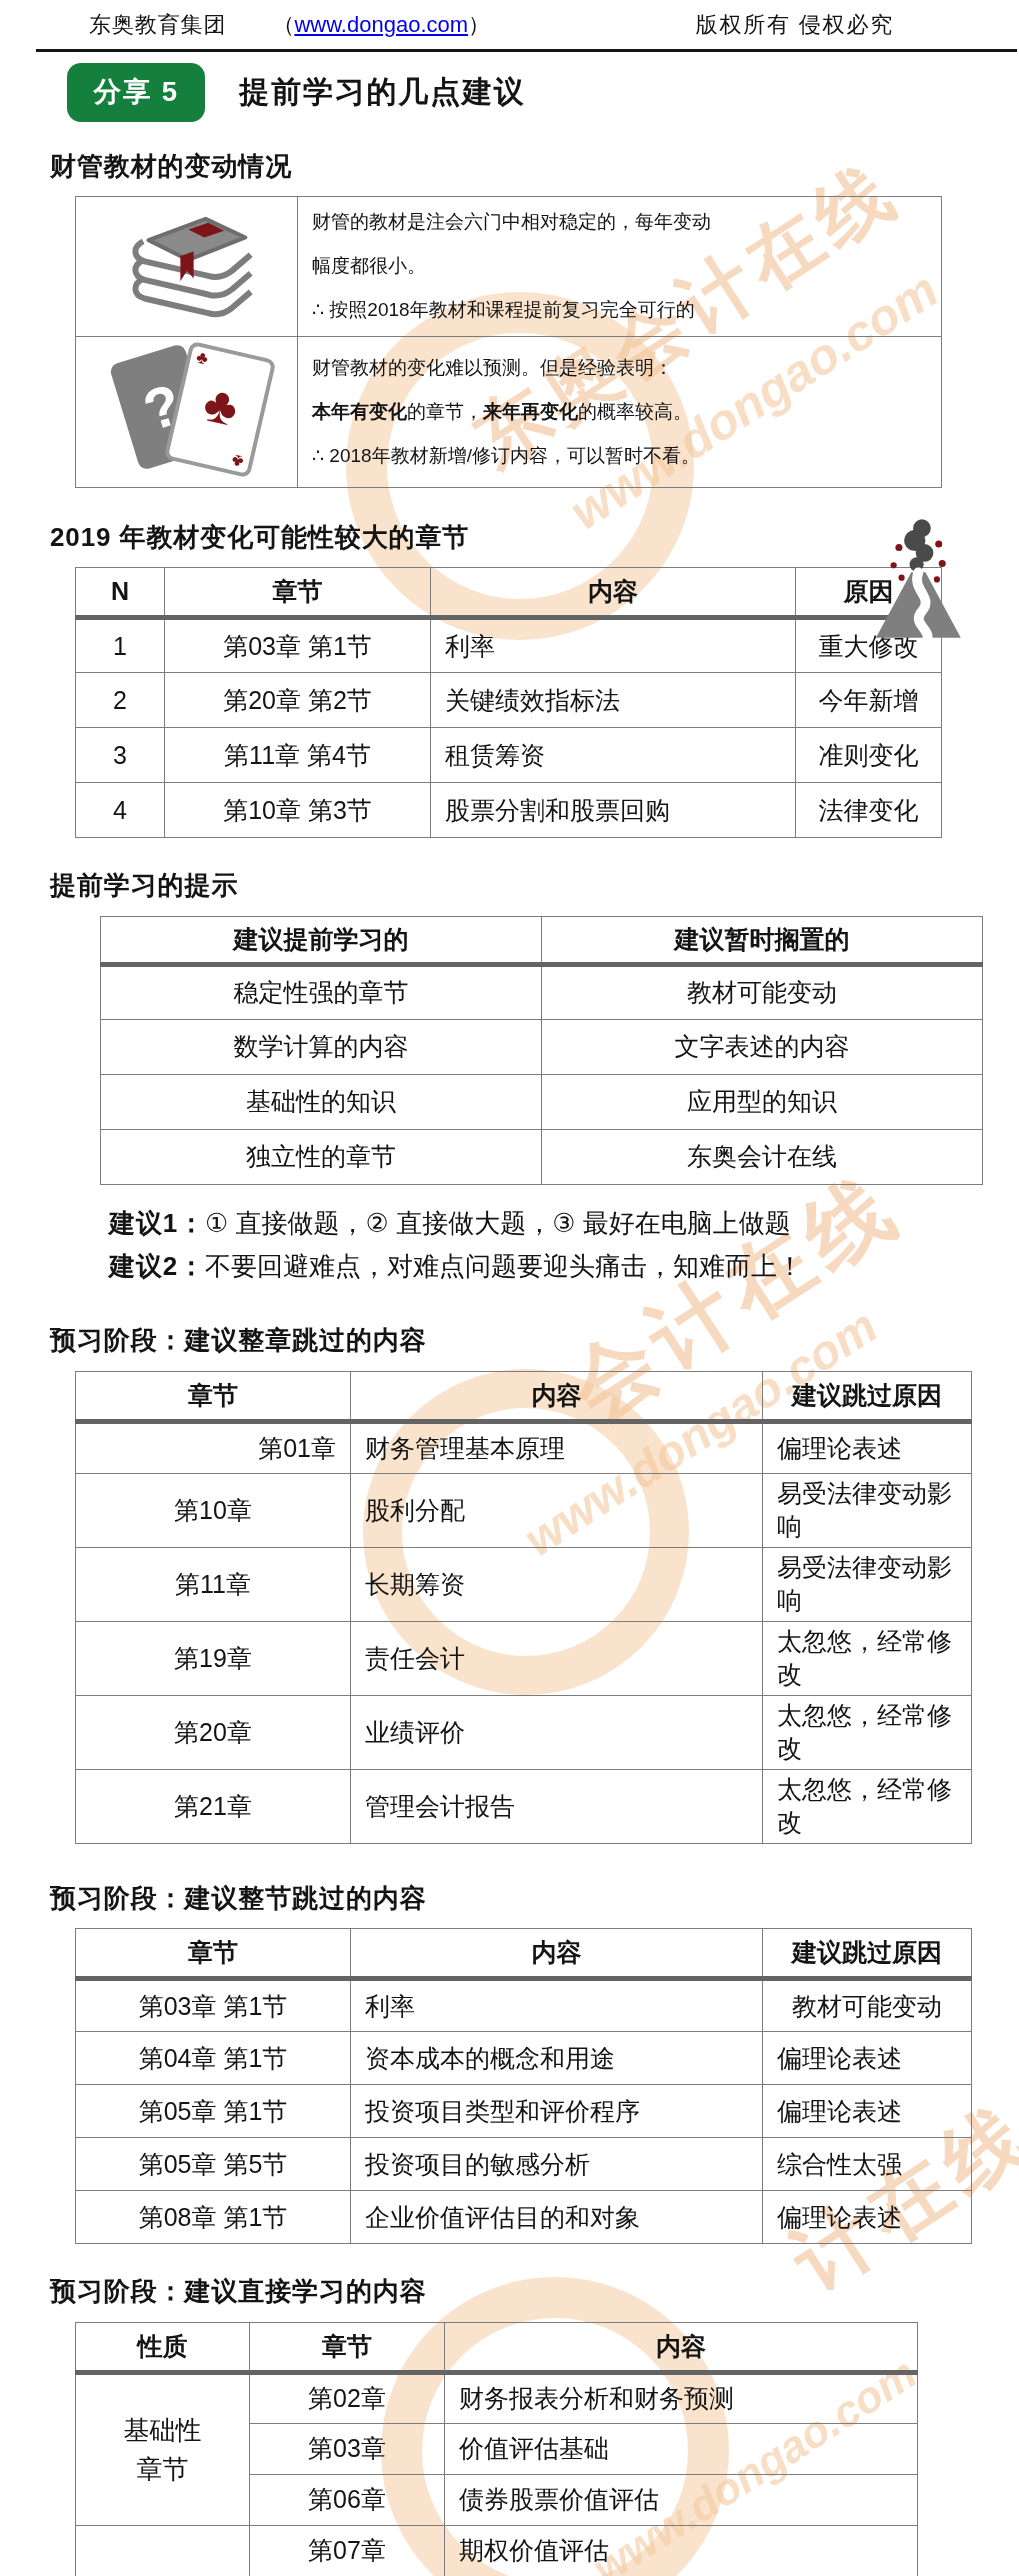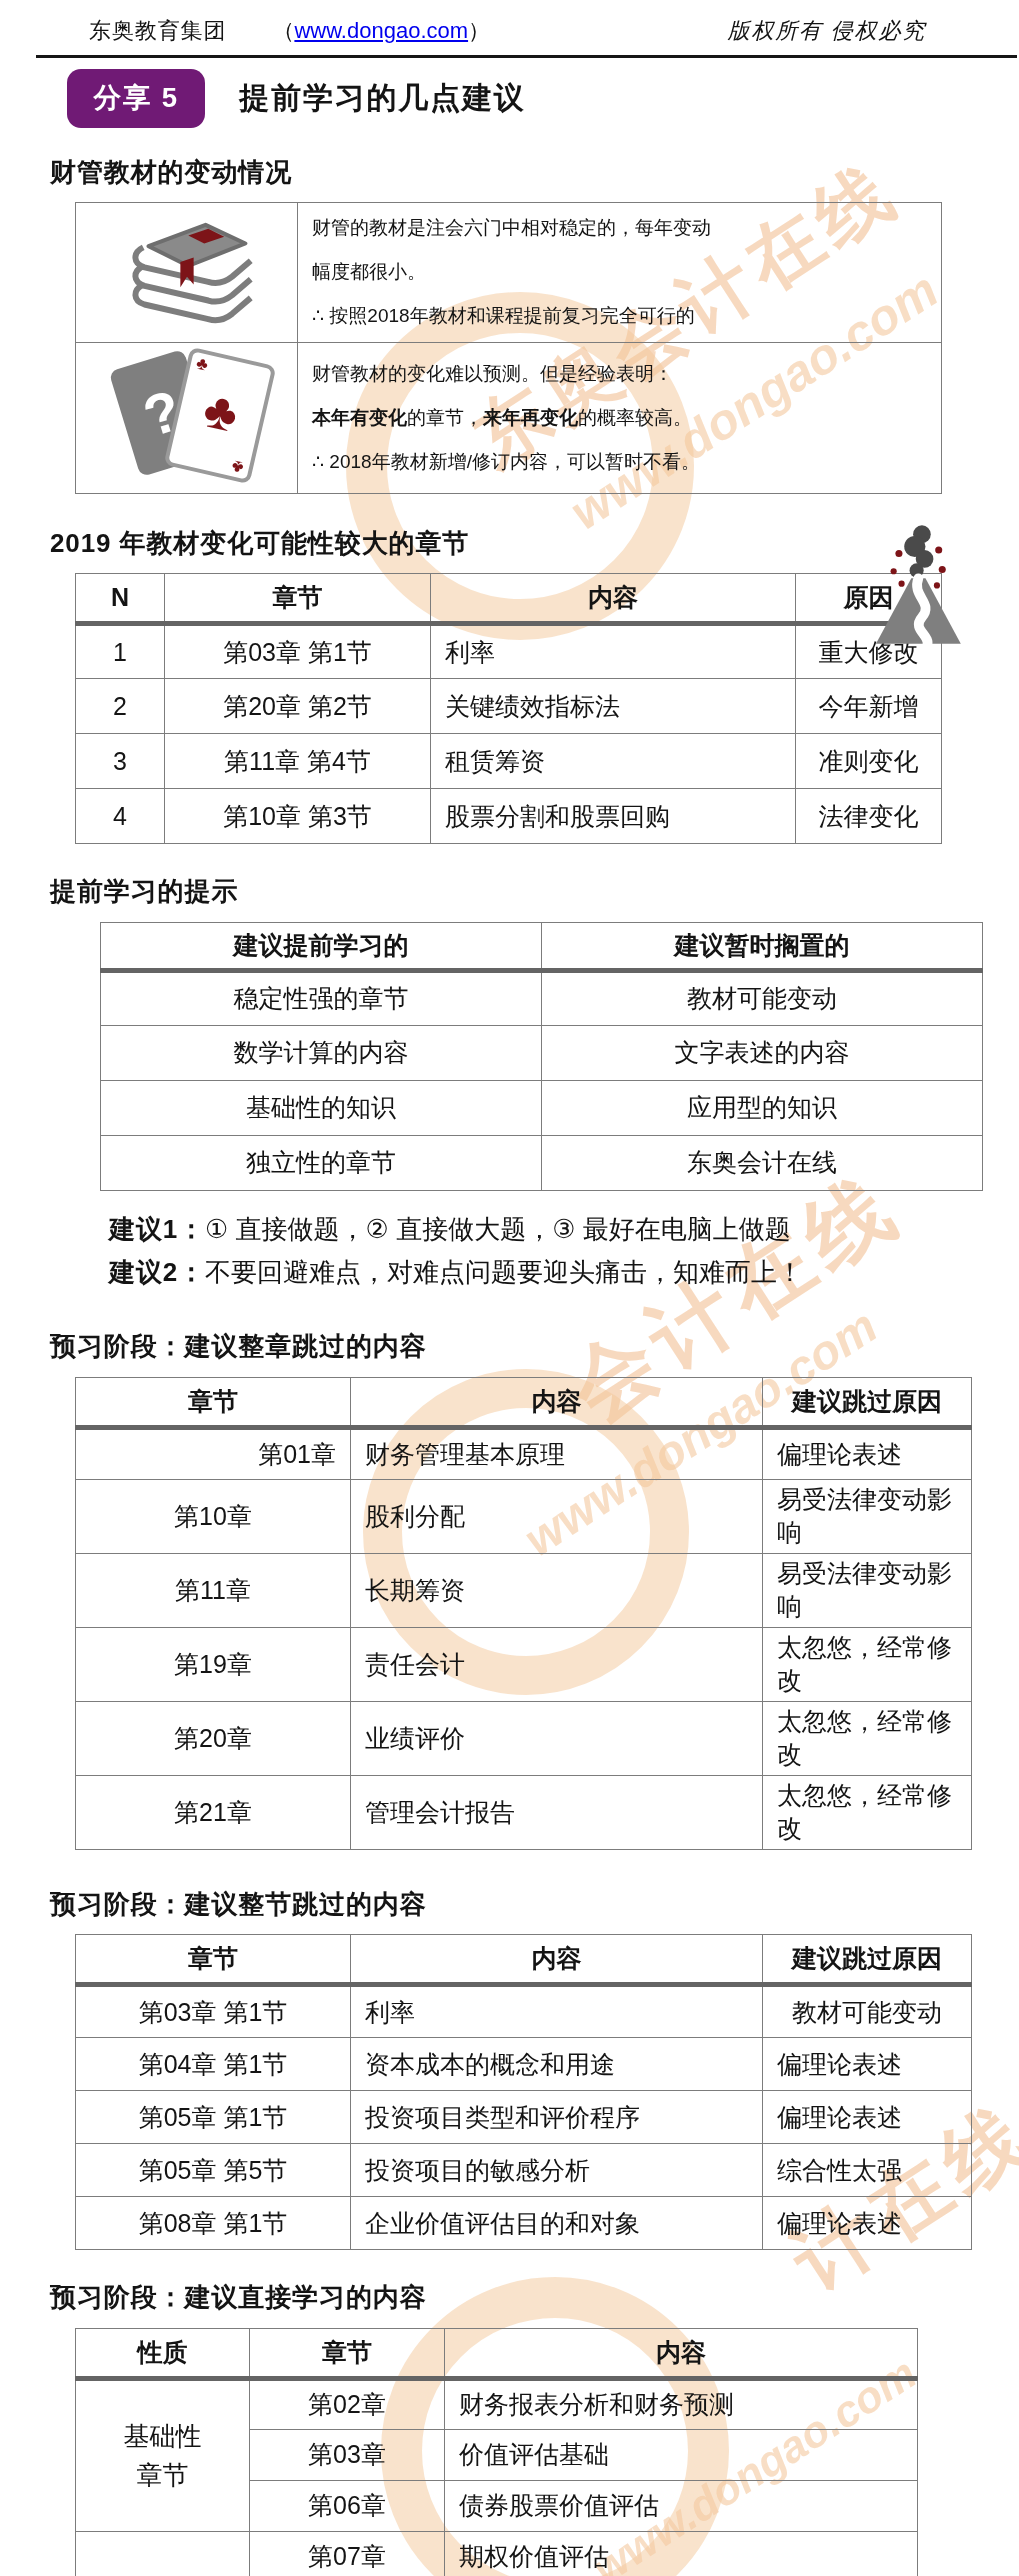--- a/index.html
+++ b/index.html
@@ -8,30 +8,30 @@
     background:#ffffff;color:#141414;
     font-family:"Liberation Sans","DejaVu Sans",sans-serif;
   }
   .wm{position:absolute;z-index:0;pointer-events:none;}
   .wm-text{font-weight:bold;white-space:nowrap;color:rgba(240,185,138,.55);}
   .wm-url{font-style:italic;font-weight:bold;white-space:nowrap;color:rgba(243,200,158,.6);}
   .wm-ring{border-radius:50%;}
   .content{position:relative;z-index:1;padding:0 50px;}
 
   
-  .page-header{display:flex;align-items:flex-start;padding:16px 0 0 39px;font-size:22px;}
+  .page-header{display:flex;align-items:flex-start;padding:10px 0 0 39px;font-size:22px;}
   .page-header .company{letter-spacing:0.9px;}
   .page-header .site{margin-left:46px;}
   .page-header a{color:#0000ee;text-decoration:underline;}
-  .page-header .rights{margin-left:auto;margin-right:44px;letter-spacing:1.8px;font-style:italic;}
+  .page-header .rights{margin-left:auto;margin-right:76px;letter-spacing:1.8px;}
   .top-rule{height:3.5px;background:#161616;margin:8.9px -47px 0 -14px;}
 
   
   .banner{display:flex;align-items:center;margin:10.6px 0 0 17px;}
-  .badge{background:#701a75;color:#fff;font-weight:bold;font-size:27.5px;
+  .badge{background:#15803d;color:#fff;font-weight:bold;font-size:27.5px;
          padding:11.5px 26.6px;border-radius:14px;letter-spacing:1.8px;}
   .doc-title{font-size:30px;font-weight:bold;margin-left:34px;letter-spacing:1.8px;}
 
   h2.sec{font-size:26px;font-weight:bold;margin:26.6px 0 12.4px 0;letter-spacing:0.9px;}
 
   table{border-collapse:collapse;table-layout:fixed;}
   table, th, td{border:1.8px solid #7c7c7c;}
   th{font-size:25px;font-weight:bold;border-bottom:5.3px solid #646464;padding:3.5px 8.9px;}
   td{font-size:25px;padding:3.5px 14px;overflow:hidden;}
   .c{text-align:center;}

